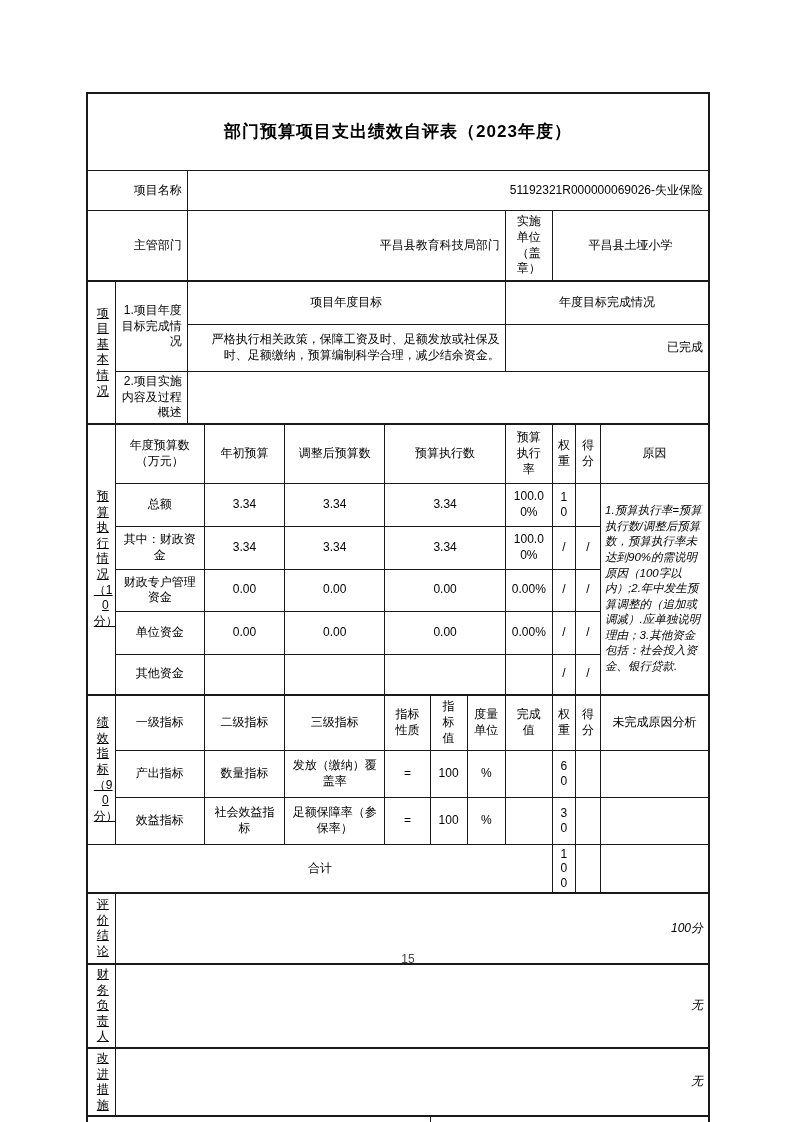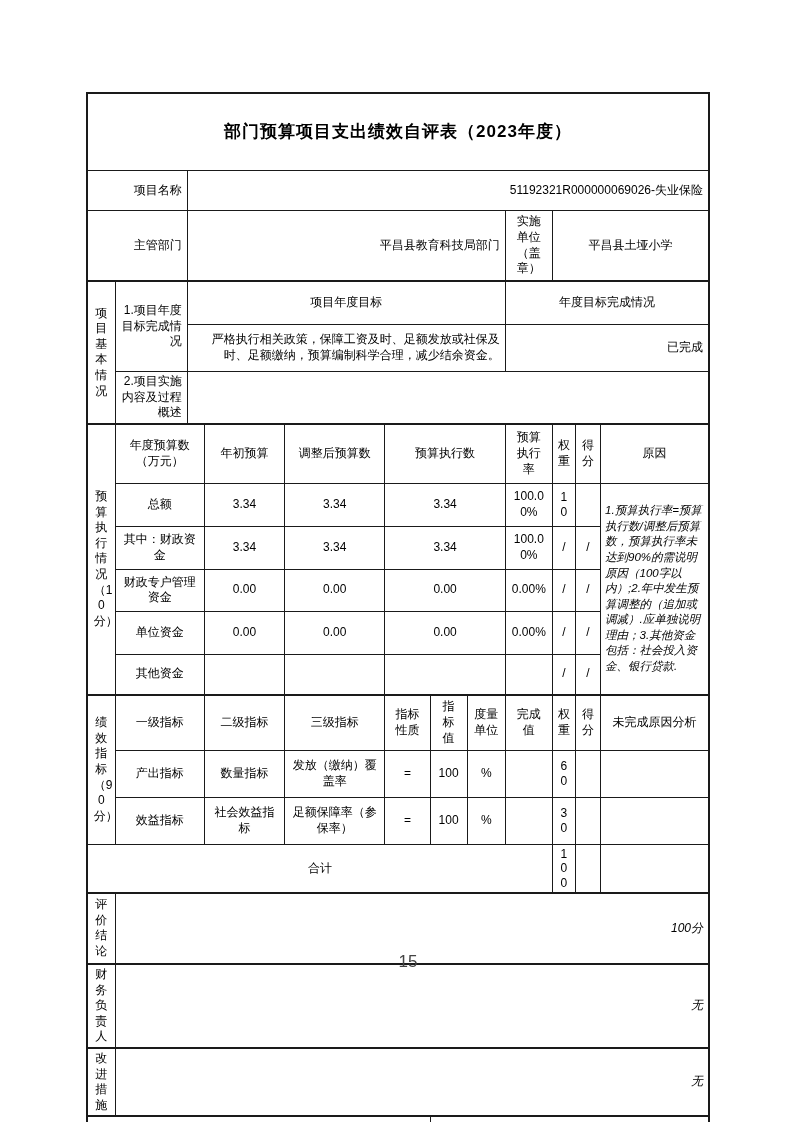--- a/index.html
+++ b/index.html
@@ -22,41 +22,41 @@
   tr.thick td{border-top-width:2px;}
   td.left{text-align:right;}
   td.title{
     font-size:17px;font-weight:bold;text-align:center;
     letter-spacing:1px;
     margin-left:48px;
   }
   td.vcell{padding:2px 1px;}
   .vlabel{
     width:1.25em;margin:0 auto;word-break:break-all;
-    line-height:1.3;text-align:center;display:block;
+    line-height:1.3;text-align:right;display:block;text-decoration:underline;
   }
   .w1{display:inline-block;width:1em;word-break:break-all;vertical-align:middle;}
   .w2{display:inline-block;width:2em;word-break:break-all;vertical-align:middle;}
   .wnum{display:inline-block;width:0.7em;word-break:break-all;line-height:1.2;vertical-align:middle;}
   .it{font-style:italic;}
   td.reason{
     font-style:italic;text-align:left;font-size:11.5px;
     line-height:1.35;padding:12px 4px;vertical-align:middle;
   }
   
   tr.rt td{height:72px;} tr.rn td{height:35px;} tr.rd td{height:65px;margin-left:44px;}
   tr.rb1 td{height:38px;} tr.rb2 td{height:42px;} tr.rb3 td{height:33px;}
   tr.rbh td{height:54px;} tr.rd1 td{height:38px;} tr.rd2 td{height:38px;}
   tr.rd3 td{height:37px;} tr.rd4 td{height:38px;} tr.rd5 td{height:35px;}
   tr.rph td{height:50px;} tr.re1 td{height:42px;} tr.re2 td{height:42px;}
   tr.rtot td{height:43px;} tr.rc td{height:65px;} tr.rp td{height:65px;}
   tr.ri td{height:60px;} tr.rf td{height:30px;}
   .pageno{
     position:absolute;left:0;right:0;top:952px;
-    text-align:center;font-size:17px;color:#444;margin-left:23px;
+    text-align:center;font-size:12px;color:#444;margin-left:23px;
   }
 </style>
 </head>
 <body>
 
 <div class="sheet">
   <table class="form">
     <colgroup>
       <col style="width:28px">
         <col style="width:72px">

